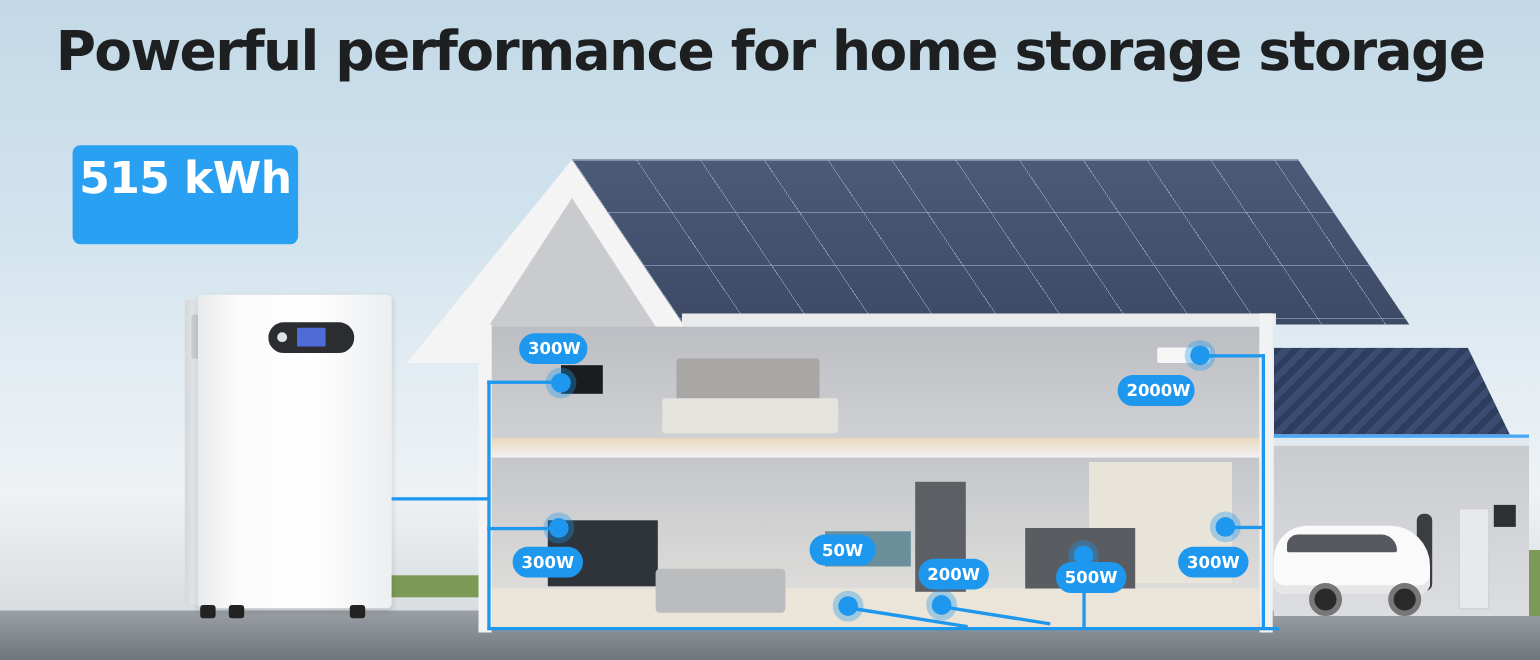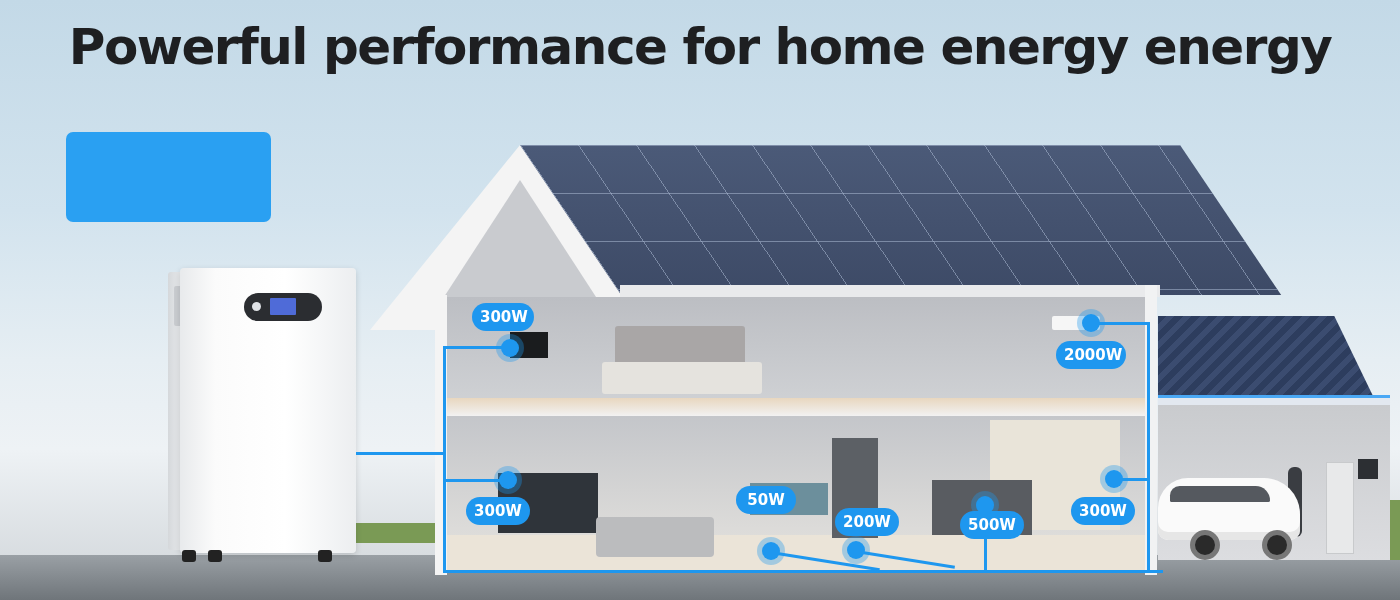--- a/index.html
+++ b/index.html
@@ -83,23 +83,24 @@
   .dot { position: absolute; width: 18px; height: 18px; border-radius: 50%; background: #1e97ef; box-shadow: 0 0 0 5px rgba(30,151,239,0.35); }
   .pill {
     position: absolute; height: 28px; padding: 0 8px; border-radius: 14px;
     background: #1e97ef; color: #fff; font-weight: bold; font-size: 15px; line-height: 28px;
     text-align: center; font-family: "DejaVu Sans", sans-serif; white-space: nowrap;
   }
 </style>
 </head>
 <body>
 
-<div class="title">Powerful performance for home energy energy</div>
+<div class="title">Powerful performance for home storage storage</div>
 
 <div class="badge">
+  <div class="big">515 kWh</div>
 </div>
 
 <div class="ground"></div>
 <div class="grass"></div>
 <div class="grass2"></div>
 
 <div class="battery">
   <div class="bat-side">
       <div class="bat-handle"></div>
     </div>
@@ -162,18 +163,18 @@
 
 <div class="dot" style="left:501px;top:339px"></div>
 <div class="dot" style="left:1082px;top:314px"></div>
 <div class="dot" style="left:499px;top:471px"></div>
 <div class="dot" style="left:762px;top:542px"></div>
 <div class="dot" style="left:847px;top:541px"></div>
 <div class="dot" style="left:976px;top:496px"></div>
 <div class="dot" style="left:1105px;top:470px"></div>
 
 <div class="pill" style="left:472px;top:303px;width:62px">300W</div>
-<div class="pill" style="left:1056px;top:341px;width:70px">2000W</div>
+<div class="pill" style="left:1016px;top:341px;width:70px">2000W</div>
 <div class="pill" style="left:466px;top:497px;width:64px">300W</div>
 <div class="pill" style="left:736px;top:486px;width:60px">50W</div>
 <div class="pill" style="left:835px;top:508px;width:64px">200W</div>
 <div class="pill" style="left:960px;top:511px;width:64px">500W</div>
 <div class="pill" style="left:1071px;top:497px;width:64px">300W</div>
 
 </body></html>

